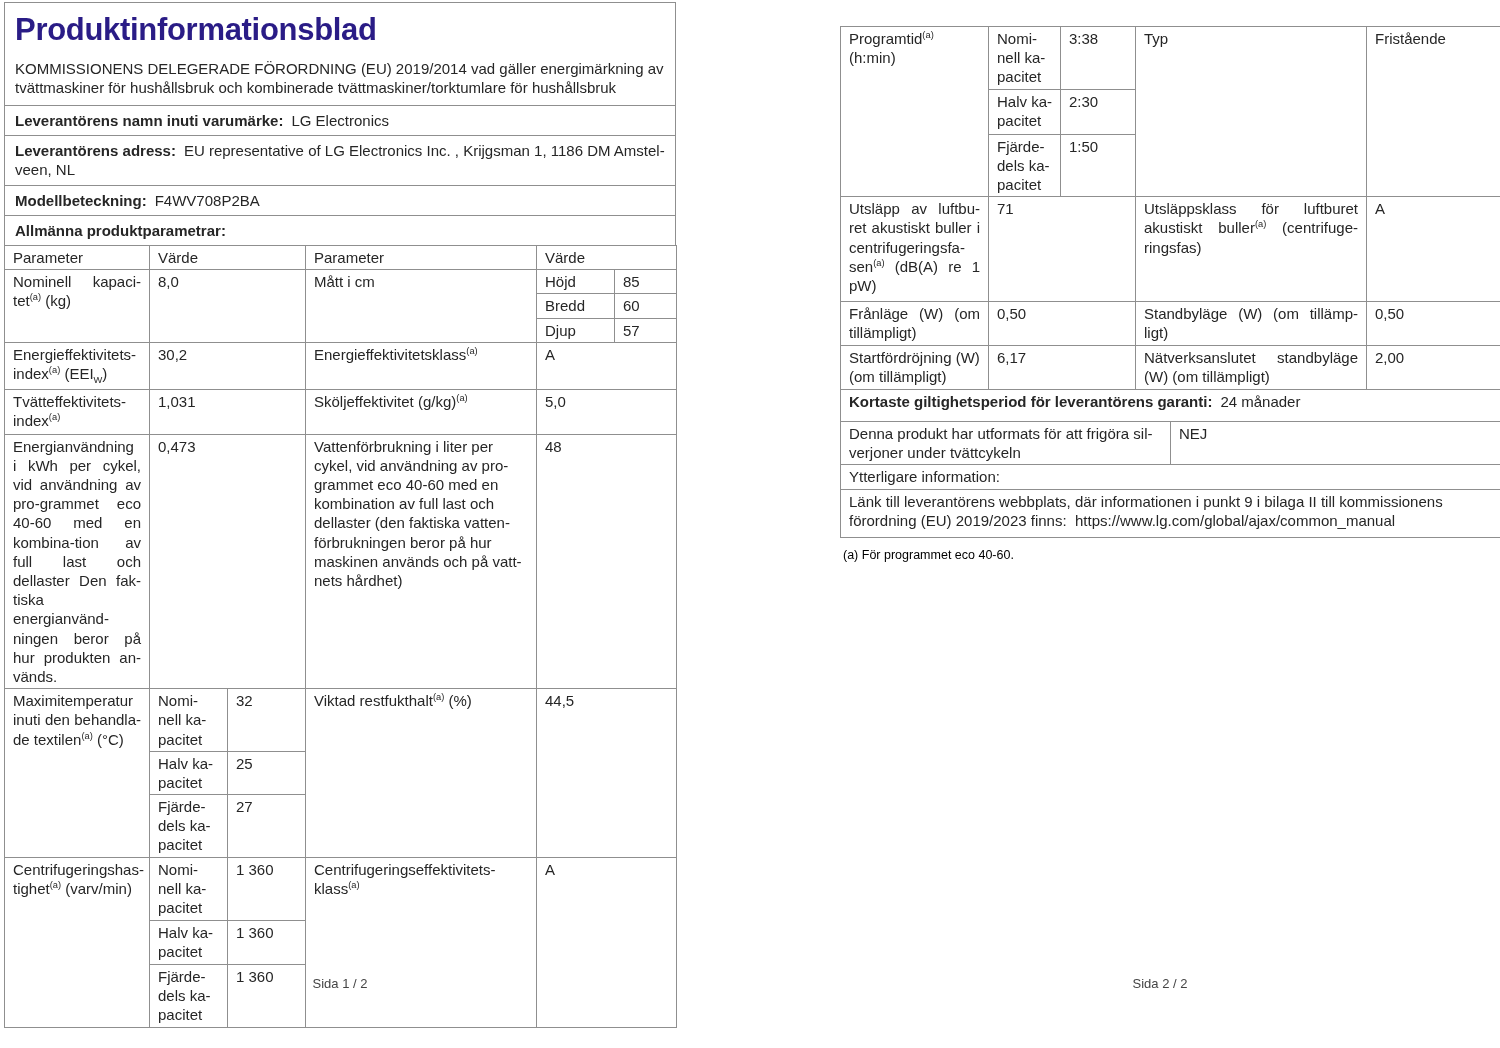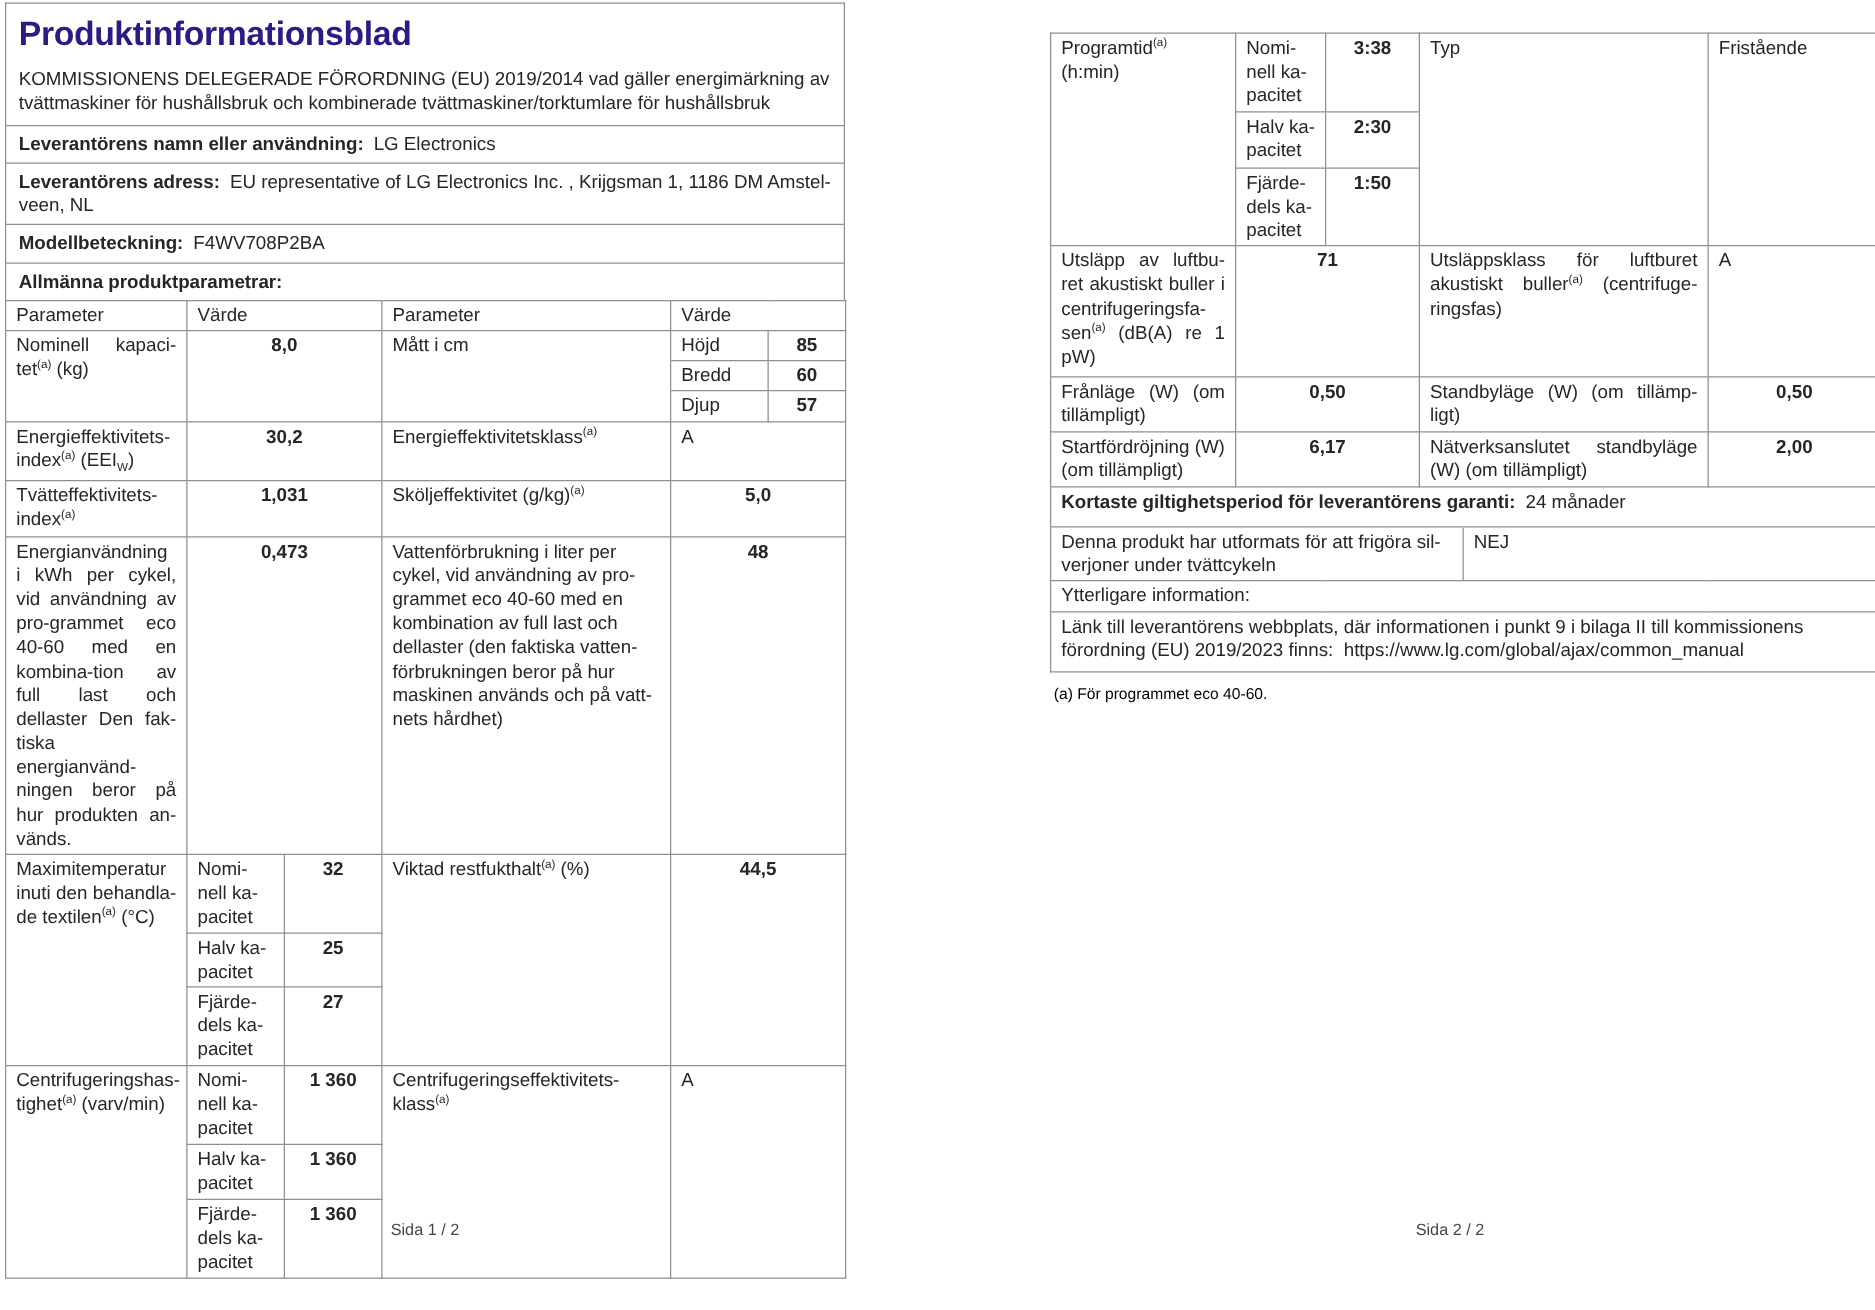--- a/index.html
+++ b/index.html
@@ -3,29 +3,29 @@
 <meta charset="utf-8">
 <style>
   html,body{margin:0;padding:0;background:#ffffff;width:1500px;height:1048px;overflow:hidden;
     font-family:"Liberation Sans",sans-serif;color:#262626;font-size:15px;line-height:1.28;}
   .page{position:absolute;top:2px;background:#fff;}
   #page1{left:4px;width:672px;}
   #page2{left:840px;width:664px;margin-top:24px;}
   .headbox{border:1px solid #8f8f8f;border-bottom:none;box-sizing:border-box;}
   .sec{padding:5px 10px;}
   .sec + .sec{border-top:1px solid #8f8f8f;}
-  .doc-title{font-size:27px;font-weight:bold;color:#2a1c86;margin:2px 0 0 0;letter-spacing:-0.3px;}
+  .doc-title{font-size:31px;font-weight:bold;color:#2a1c86;margin:2px 0 0 0;letter-spacing:-0.3px;}
   .reg{margin:9px 0 3px 0;}
   .lbl{font-weight:bold;}
   .val{margin-left:8px;}
   table{border-collapse:collapse;table-layout:fixed;width:100%;}
   td,th{border:1px solid #8f8f8f;vertical-align:top;padding:2px 8px;font-weight:normal;text-align:left;
     overflow:hidden;}
   .just{text-align:justify;}
-  .num{text-align:center;font-weight:bold;}
+  .num{text-align:left;}
   sup{font-size:0.62em;line-height:0;}
   sub{font-size:0.62em;line-height:0;}
   .b{font-weight:normal;}
   .nopad{padding:0;}
   .split{display:flex;width:100%;height:100%;}
   .split-l{width:330px;box-sizing:border-box;padding:2px 8px;border-right:1px solid #8f8f8f;}
   .split-r{flex:1;padding:2px 8px;}
   .footnote{margin-top:9px;padding-left:3px;font-size:12.5px;color:#000000;}
   .pagefoot{position:absolute;top:976px;font-size:13px;color:#444;text-align:center;}
   #foot1{left:4px;width:672px;}
@@ -34,21 +34,21 @@
 </head>
 <body>
 
 <div class="page" id="page1">
   <div class="headbox">
     <div class="sec">
       <h1 class="doc-title">Produktinformationsblad</h1>
       <p class="reg">KOMMISSIONENS DELEGERADE FÖRORDNING (EU) 2019/2014 vad gäller energimärkning av tvättmaskiner för hushållsbruk och kombinerade tvättmaskiner/torktumlare för hushållsbruk</p>
     </div>
     <div class="sec">
-      <span class="lbl">Leverantörens namn eller användning:</span><span class="val">LG Electronics</span>
+      <span class="lbl">Leverantörens namn inuti varumärke:</span><span class="val">LG Electronics</span>
     </div>
     <div class="sec">
       <span class="lbl">Leverantörens adress:</span><span class="val">EU representative of LG Electronics Inc. , Krijgsman 1, 1186 DM Amstel-veen, NL</span>
     </div>
     <div class="sec">
       <span class="lbl">Modellbeteckning:</span><span class="val">F4WV708P2BA</span>
     </div>
     <div class="sec">
       <span class="lbl">Allmänna produktparametrar:</span>
     </div>

